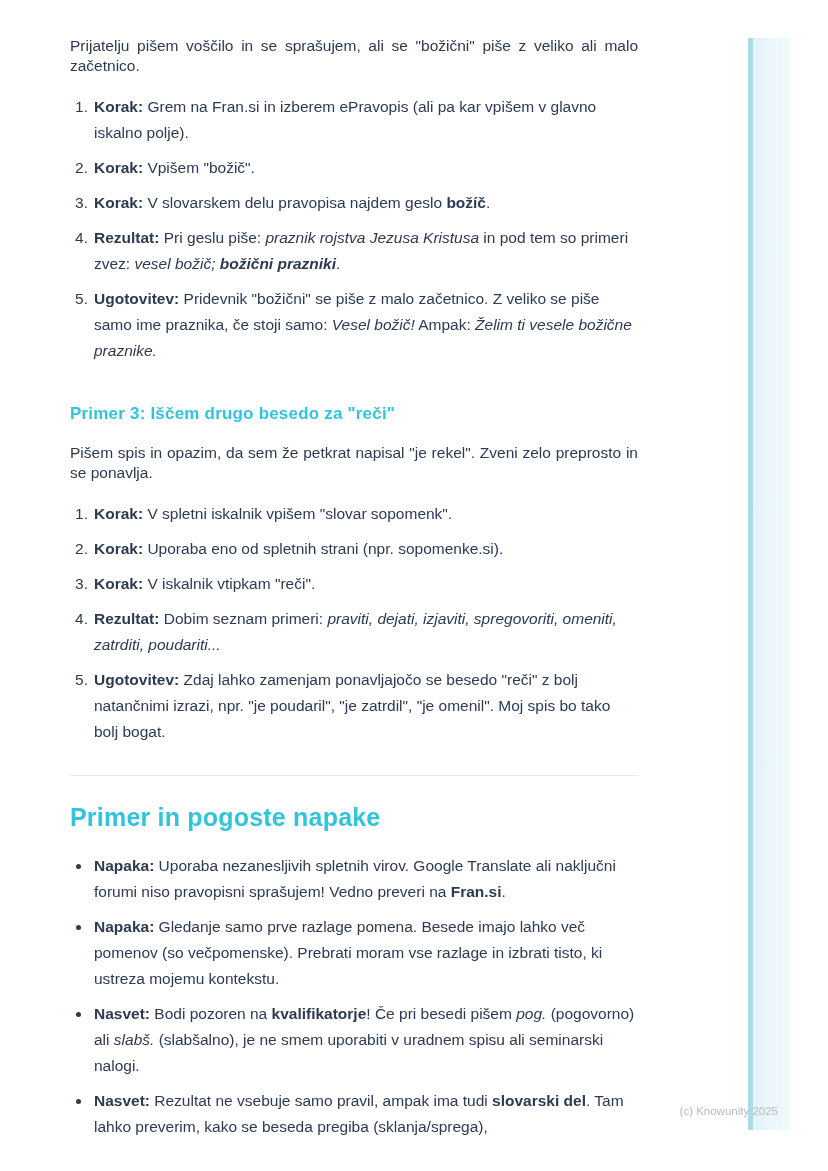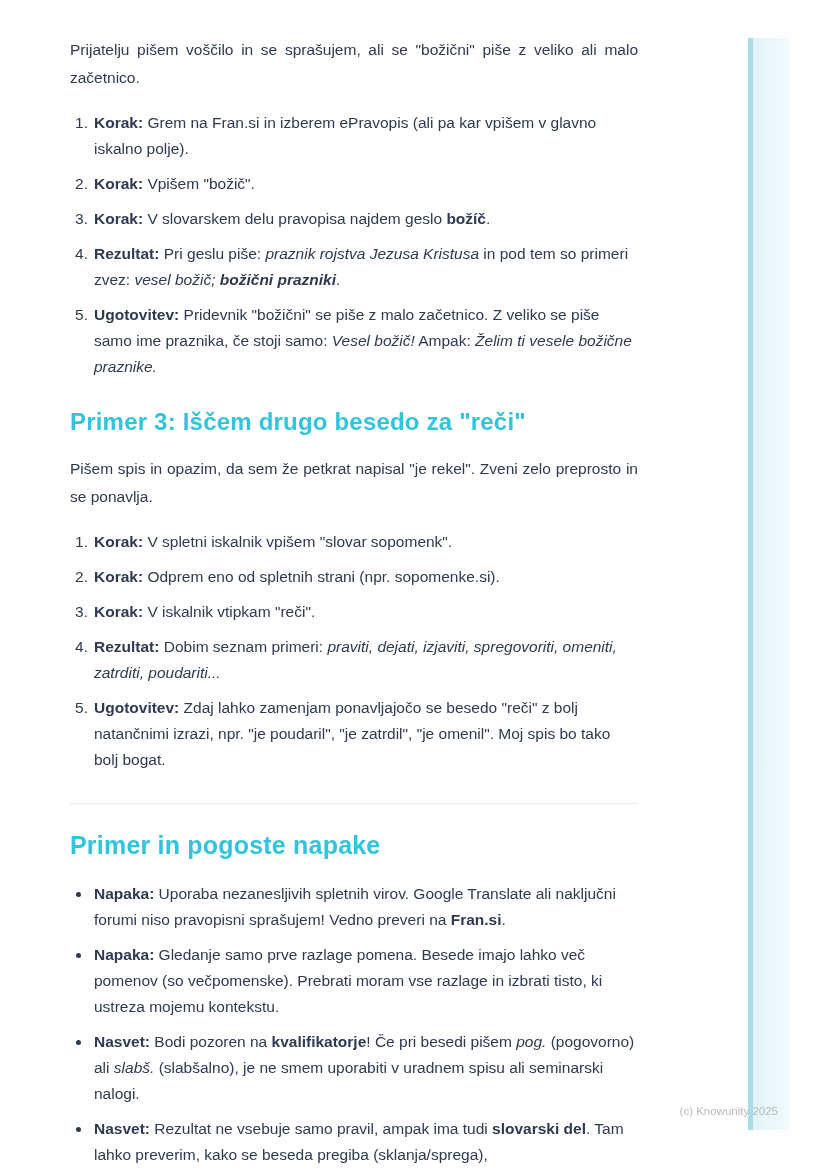--- a/index.html
+++ b/index.html
@@ -12,21 +12,21 @@
     position: relative;
   }
   .page { position: relative; width: 828px; height: 1171px; }
   .content {
     position: absolute;
     left: 70px; top: 36px;
     width: 568px;
   }
   .para {
     font-size: 15.5px;
-    line-height: 28px;
+    line-height: 20px;
     margin: 0 0 18px 0;
   }
   .para.justify { text-align: justify; }
   ol.steps, ul.tips {
     list-style: none;
     margin: 0 0 0 0;
     padding: 0;
   }
   ol.steps li, ul.tips li {
     display: flex;
@@ -46,23 +46,23 @@
     width: 5px; height: 5px;
     border-radius: 50%;
     background: var(--text, #2d3a52);
     margin: 11px 13px 0 6px;
     flex-shrink: 0;
   }
   .seg-b { font-weight: 700; }
   .seg-i { font-style: italic; }
   h3.h-primer {
     color: var(--accent, #31c4dc);
-    font-size: 24px;
+    font-size: 17px;
     font-weight: 700;
-    margin: 28px 0 19px 0;
+    margin: 40px 0 19px 0;
     letter-spacing: 0.2px;
   }
   h2.h-tips {
     color: var(--accent, #31c4dc);
     font-size: 25px;
     font-weight: 700;
     margin: 27px 0 21px 0;
     letter-spacing: 0.2px;
   }
   hr.divider {
@@ -125,21 +125,21 @@
 
     <p class="para justify"><span>Pišem spis in opazim, da sem že petkrat napisal "je rekel". Zveni zelo preprosto in se ponavlja.</span></p>
 
     <ol class="steps">
       <li>
         <span class="num">1.</span>
         <span class="li-text"><span class="seg-b">Korak:</span><span> V spletni iskalnik vpišem "slovar sopomenk".</span></span>
       </li>
       <li>
         <span class="num">2.</span>
-        <span class="li-text"><span class="seg-b">Korak:</span><span> Odprem eno od spletnih strani (npr. sopomenke.si).</span></span>
+        <span class="li-text"><span class="seg-b">Korak:</span><span> Uporaba eno od spletnih strani (npr. sopomenke.si).</span></span>
       </li>
       <li>
         <span class="num">3.</span>
         <span class="li-text"><span class="seg-b">Korak:</span><span> V iskalnik vtipkam "reči".</span></span>
       </li>
       <li>
         <span class="num">4.</span>
         <span class="li-text"><span class="seg-b">Rezultat:</span><span> Dobim seznam primeri: </span><span class="seg-i">praviti, dejati, izjaviti, spregovoriti, omeniti, zatrditi, poudariti...</span></span>
       </li>
       <li>

